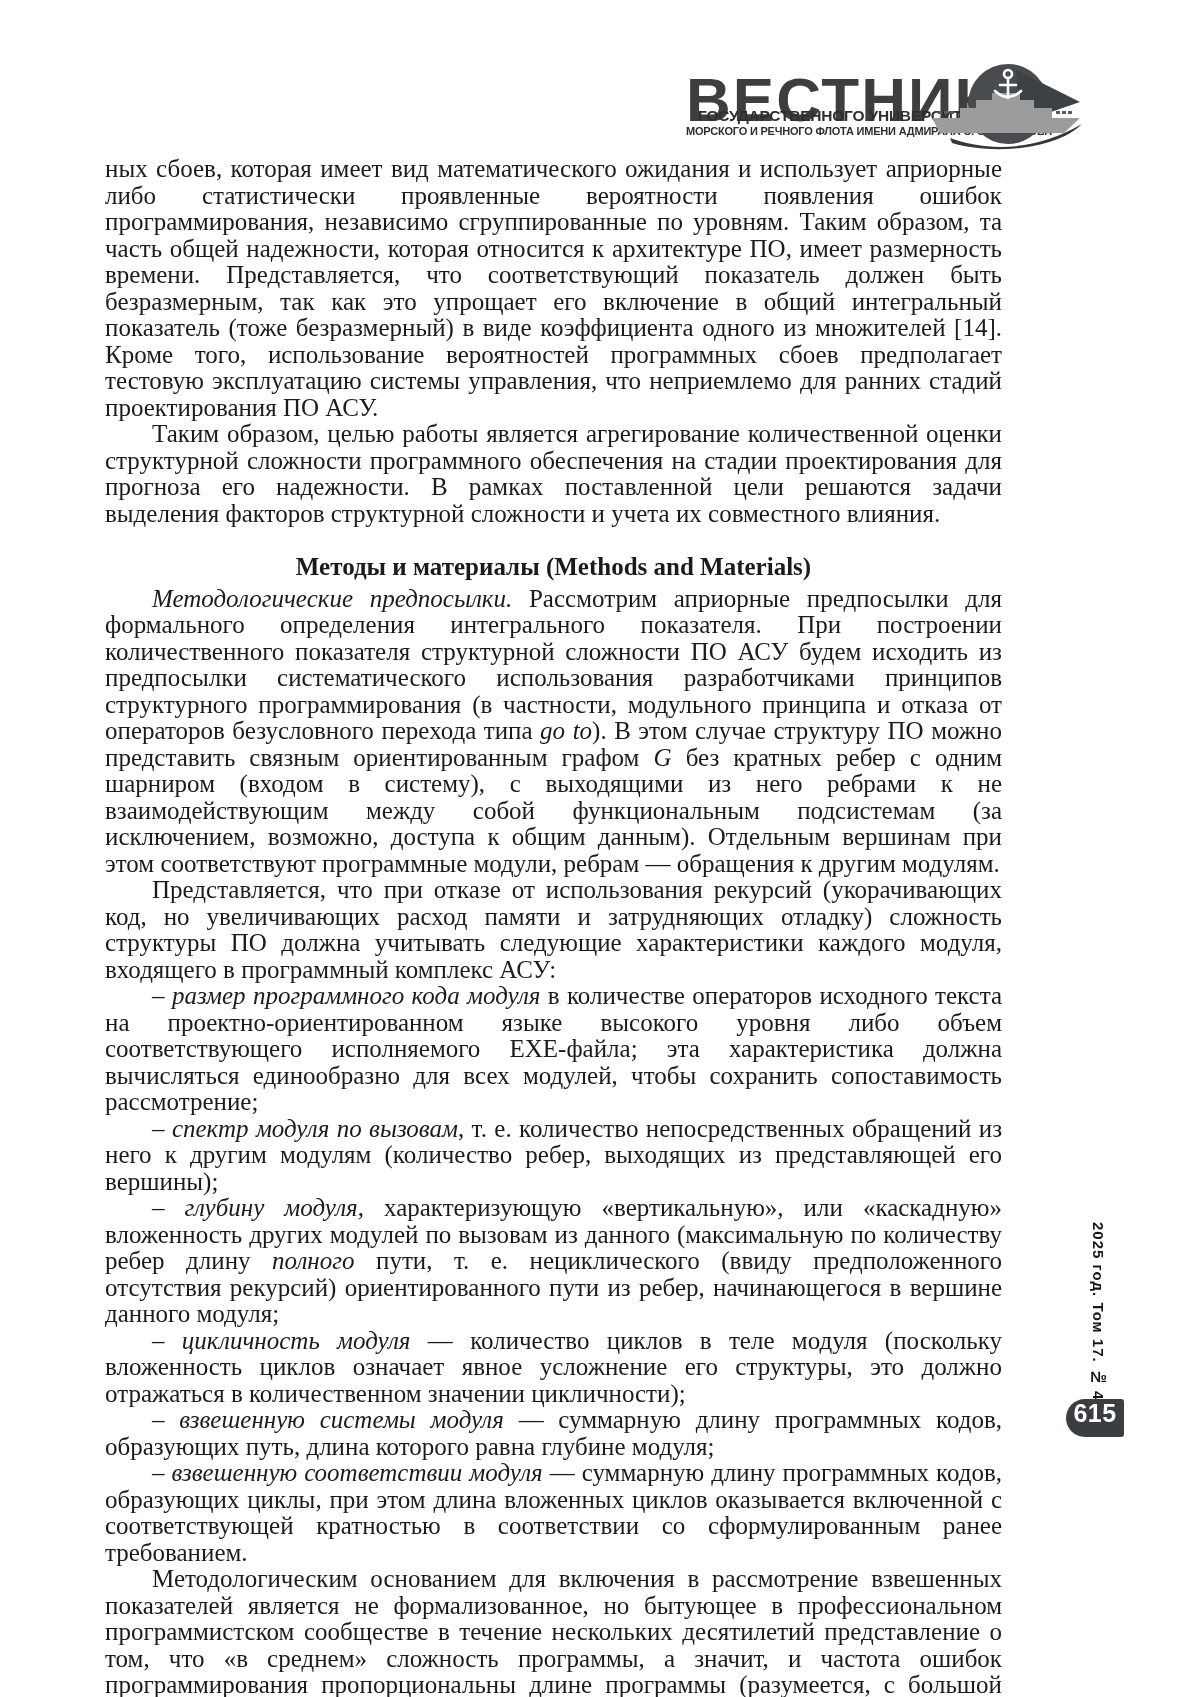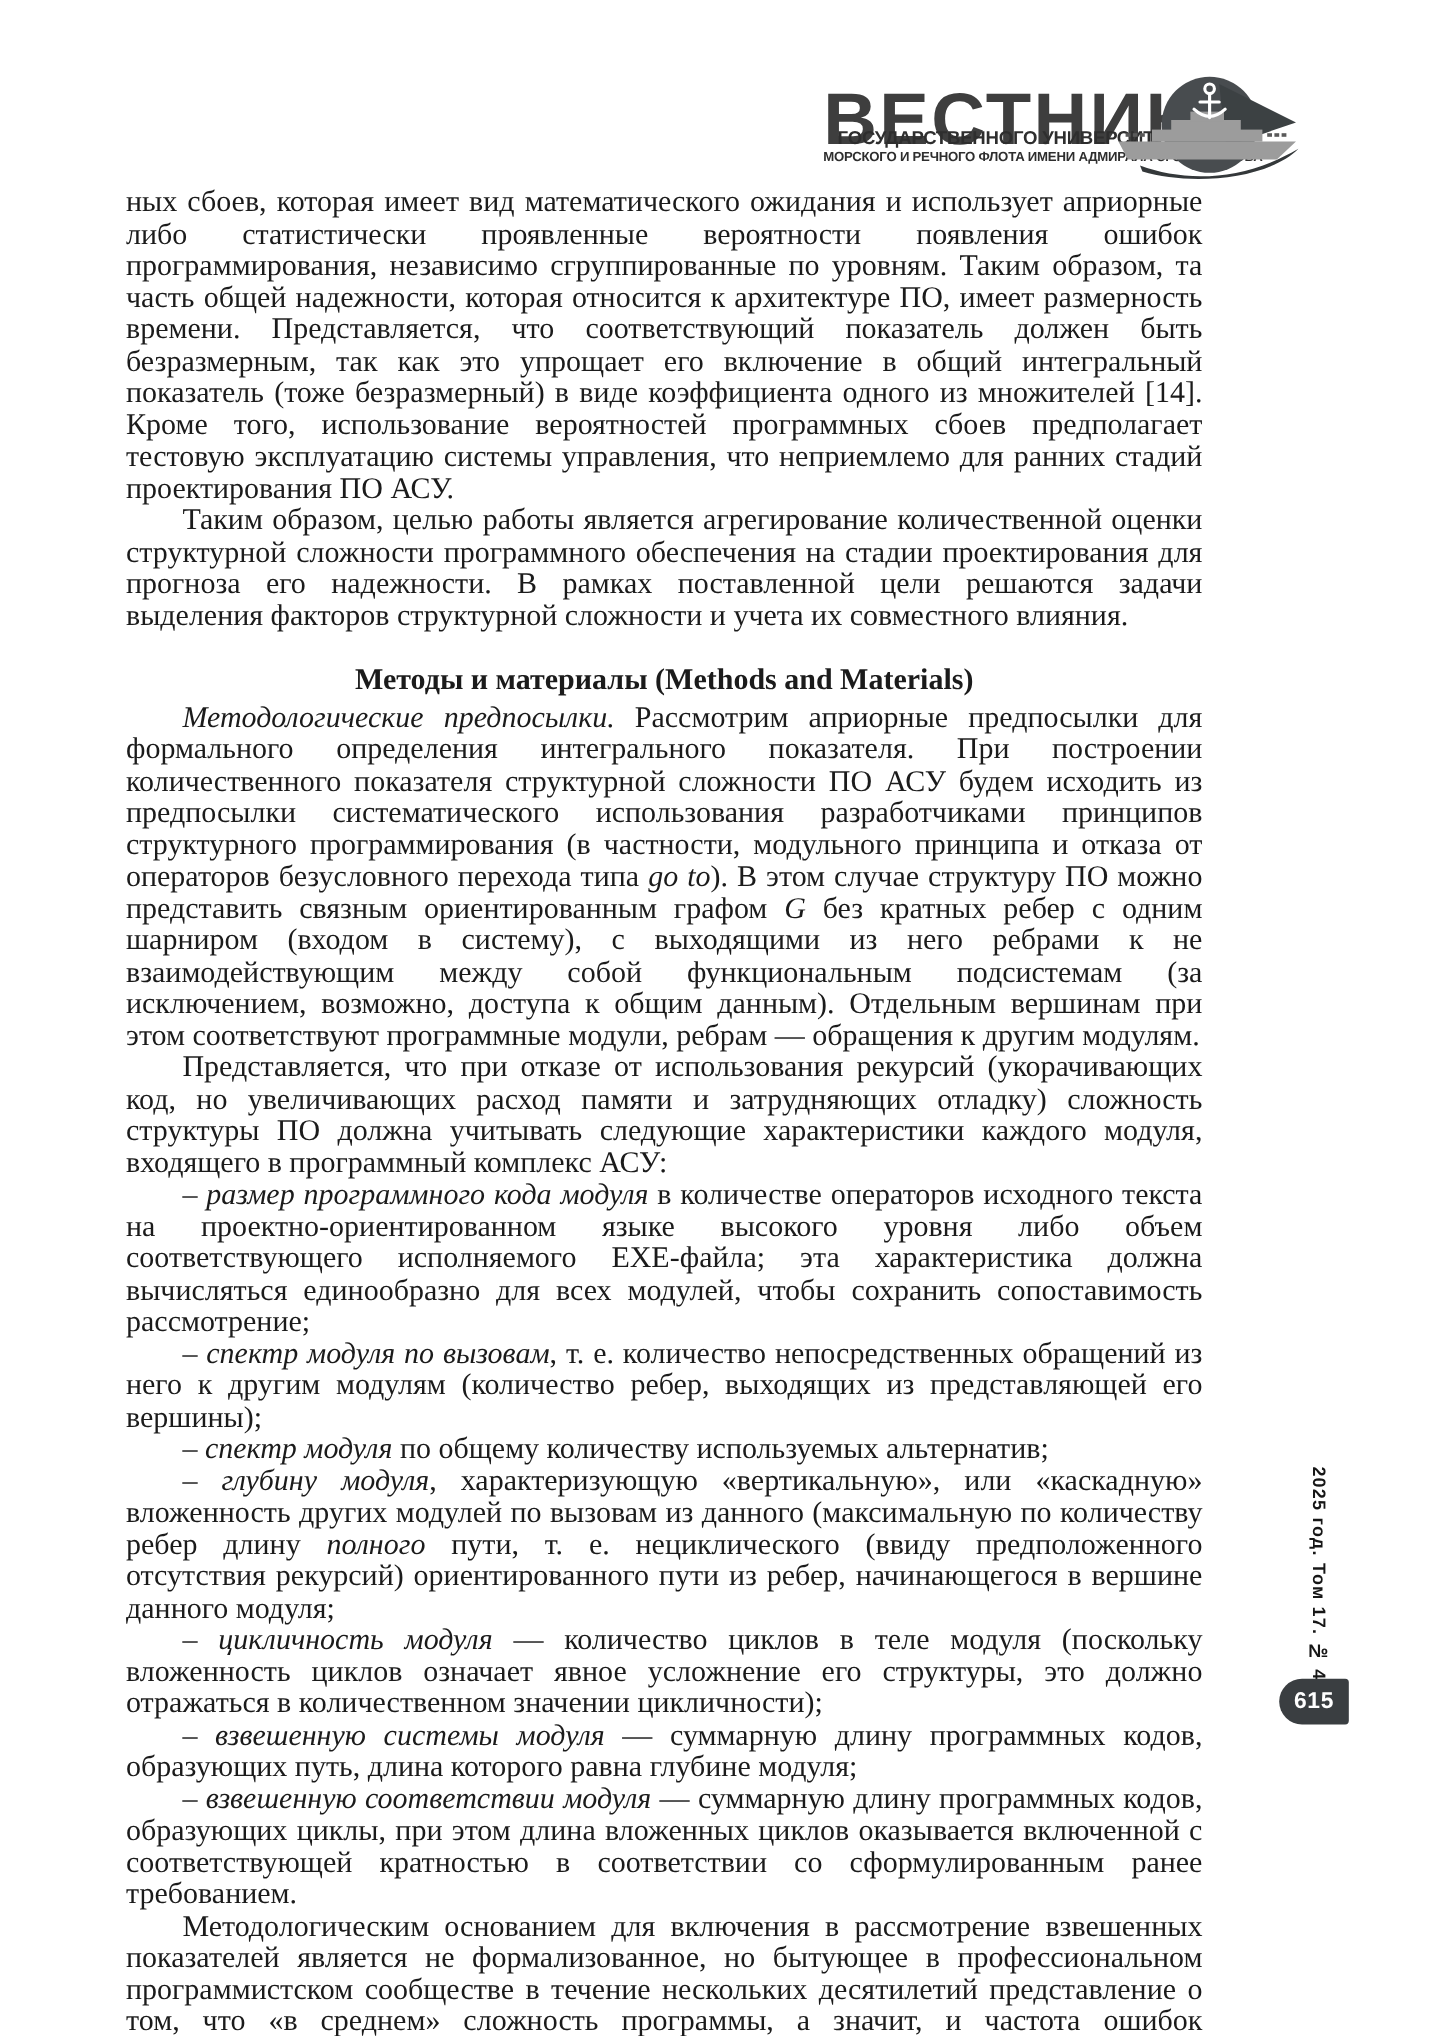--- a/index.html
+++ b/index.html
@@ -52,23 +52,23 @@
   .issue-vertical{
     position:absolute;left:1090px;top:1222px;height:175px;
     writing-mode:vertical-rl;
     font-family:"Liberation Sans", sans-serif;
     font-weight:700;font-size:15px;letter-spacing:1px;
     color:#161616;white-space:nowrap;
   }
   .page-badge{
     position:absolute;left:1066px;top:1399px;width:58px;height:38px;
     border-radius:19px 3px 3px 19px;
-    display:flex;align-items:center;justify-content:center;
+    display:flex;align-items:flex-start;justify-content:center;
     font-family:"Liberation Sans", sans-serif;
-    font-weight:700;font-size:19px;color:#ffffff;
+    font-weight:700;font-size:25px;color:#ffffff;
     letter-spacing:0.5px;
   }
 </style>
 </head>
 <body>
 
 <div class="page">
 
   <div class="logo">
     <div class="logo-title" style="color: rgb(62, 62, 62);">ВЕСТНИК</div>
@@ -105,21 +105,20 @@
   </div>
 
   <div class="content">
       <div class="para"><span>ных сбоев, которая имеет вид математического ожидания и использует априорные либо статистически проявленные вероятности появления ошибок программирования, независимо сгруппированные по уровням. Таким образом, та часть общей надежности, которая относится к архитектуре ПО, имеет размерность времени. Представляется, что соответствующий показатель должен быть безразмерным, так как это упрощает его включение в общий интегральный показатель (тоже безразмерный) в виде коэффициента одного из множителей [14]. Кроме того, использование вероятностей программных сбоев предполагает тестовую эксплуатацию системы управления, что неприемлемо для ранних стадий проектирования ПО АСУ.</span></div>
       <div class="para indent"><span>Таким образом, целью работы является агрегирование количественной оценки структурной сложности программного обеспечения на стадии проектирования для прогноза его надежности. В рамках поставленной цели решаются задачи выделения факторов структурной сложности и учета их совместного влияния.</span></div>
       <div class="heading"><span>Методы и материалы (Methods and Materials)</span></div>
       <div class="para indent"><span class="italic">Методологические предпосылки.</span><span> Рассмотрим априорные предпосылки для формального определения интегрального показателя. При построении количественного показателя структурной сложности ПО АСУ будем исходить из предпосылки систематического использования разработчиками принципов структурного программирования (в частности, модульного принципа и отказа от операторов безусловного перехода типа </span><span class="italic">go to</span><span>). В этом случае структуру ПО можно представить связным ориентированным графом </span><span class="italic">G</span><span> без кратных ребер с одним шарниром (входом в систему), с выходящими из него ребрами к не взаимодействующим между собой функциональным подсистемам (за исключением, возможно, доступа к общим данным). Отдельным вершинам при этом соответствуют программные модули, ребрам — обращения к другим модулям.</span></div>
       <div class="para indent"><span>Представляется, что при отказе от использования рекурсий (укорачивающих код, но увеличивающих расход памяти и затрудняющих отладку) сложность структуры ПО должна учитывать следующие характеристики каждого модуля, входящего в программный комплекс АСУ:</span></div>
       <div class="para indent"><span>– </span><span class="italic">размер программного кода модуля</span><span> в количестве операторов исходного текста на проектно-ориентированном языке высокого уровня либо объем соответствующего исполняемого EXE-файла; эта характеристика должна вычисляться единообразно для всех модулей, чтобы сохранить сопоставимость рассмотрение;</span></div>
       <div class="para indent"><span>– </span><span class="italic">спектр модуля по вызовам</span><span>, т. е. количество непосредственных обращений из него к другим модулям (количество ребер, выходящих из представляющей его вершины);</span></div>
-      <div class="para indent"><span>– </span><span class="italic">спектр модуля</span><span> по общему количеству используемых альтернатив;</span></div>
       <div class="para indent"><span>– </span><span class="italic">глубину модуля</span><span>, характеризующую «вертикальную», или «каскадную» вложенность других модулей по вызовам из данного (максимальную по количеству ребер длину </span><span class="italic">полного</span><span> пути, т. е. нециклического (ввиду предположенного отсутствия рекурсий) ориентированного пути из ребер, начинающегося в вершине данного модуля;</span></div>
       <div class="para indent"><span>– </span><span class="italic">цикличность модуля</span><span> — количество циклов в теле модуля (поскольку вложенность циклов означает явное усложнение его структуры, это должно отражаться в количественном значении цикличности);</span></div>
       <div class="para indent"><span>– </span><span class="italic">взвешенную системы модуля</span><span> — суммарную длину программных кодов, образующих путь, длина которого равна глубине модуля;</span></div>
       <div class="para indent"><span>– </span><span class="italic">взвешенную соответствии модуля</span><span> — суммарную длину программных кодов, образующих циклы, при этом длина вложенных циклов оказывается включенной с соответствующей кратностью в соответствии со сформулированным ранее требованием.</span></div>
       <div class="para indent"><span>Методологическим основанием для включения в рассмотрение взвешенных показателей является не формализованное, но бытующее в профессиональном программистском сообществе в течение нескольких десятилетий представление о том, что «в среднем» сложность программы, а значит, и частота ошибок программирования пропорциональны длине программы (разумеется, с большой дисперсией) [14].</span></div>
     </div>
 
   <div class="issue-vertical">2025 год. Том 17. № 4</div>
 
   <div class="page-badge" style="background: rgb(58, 62, 65);">

